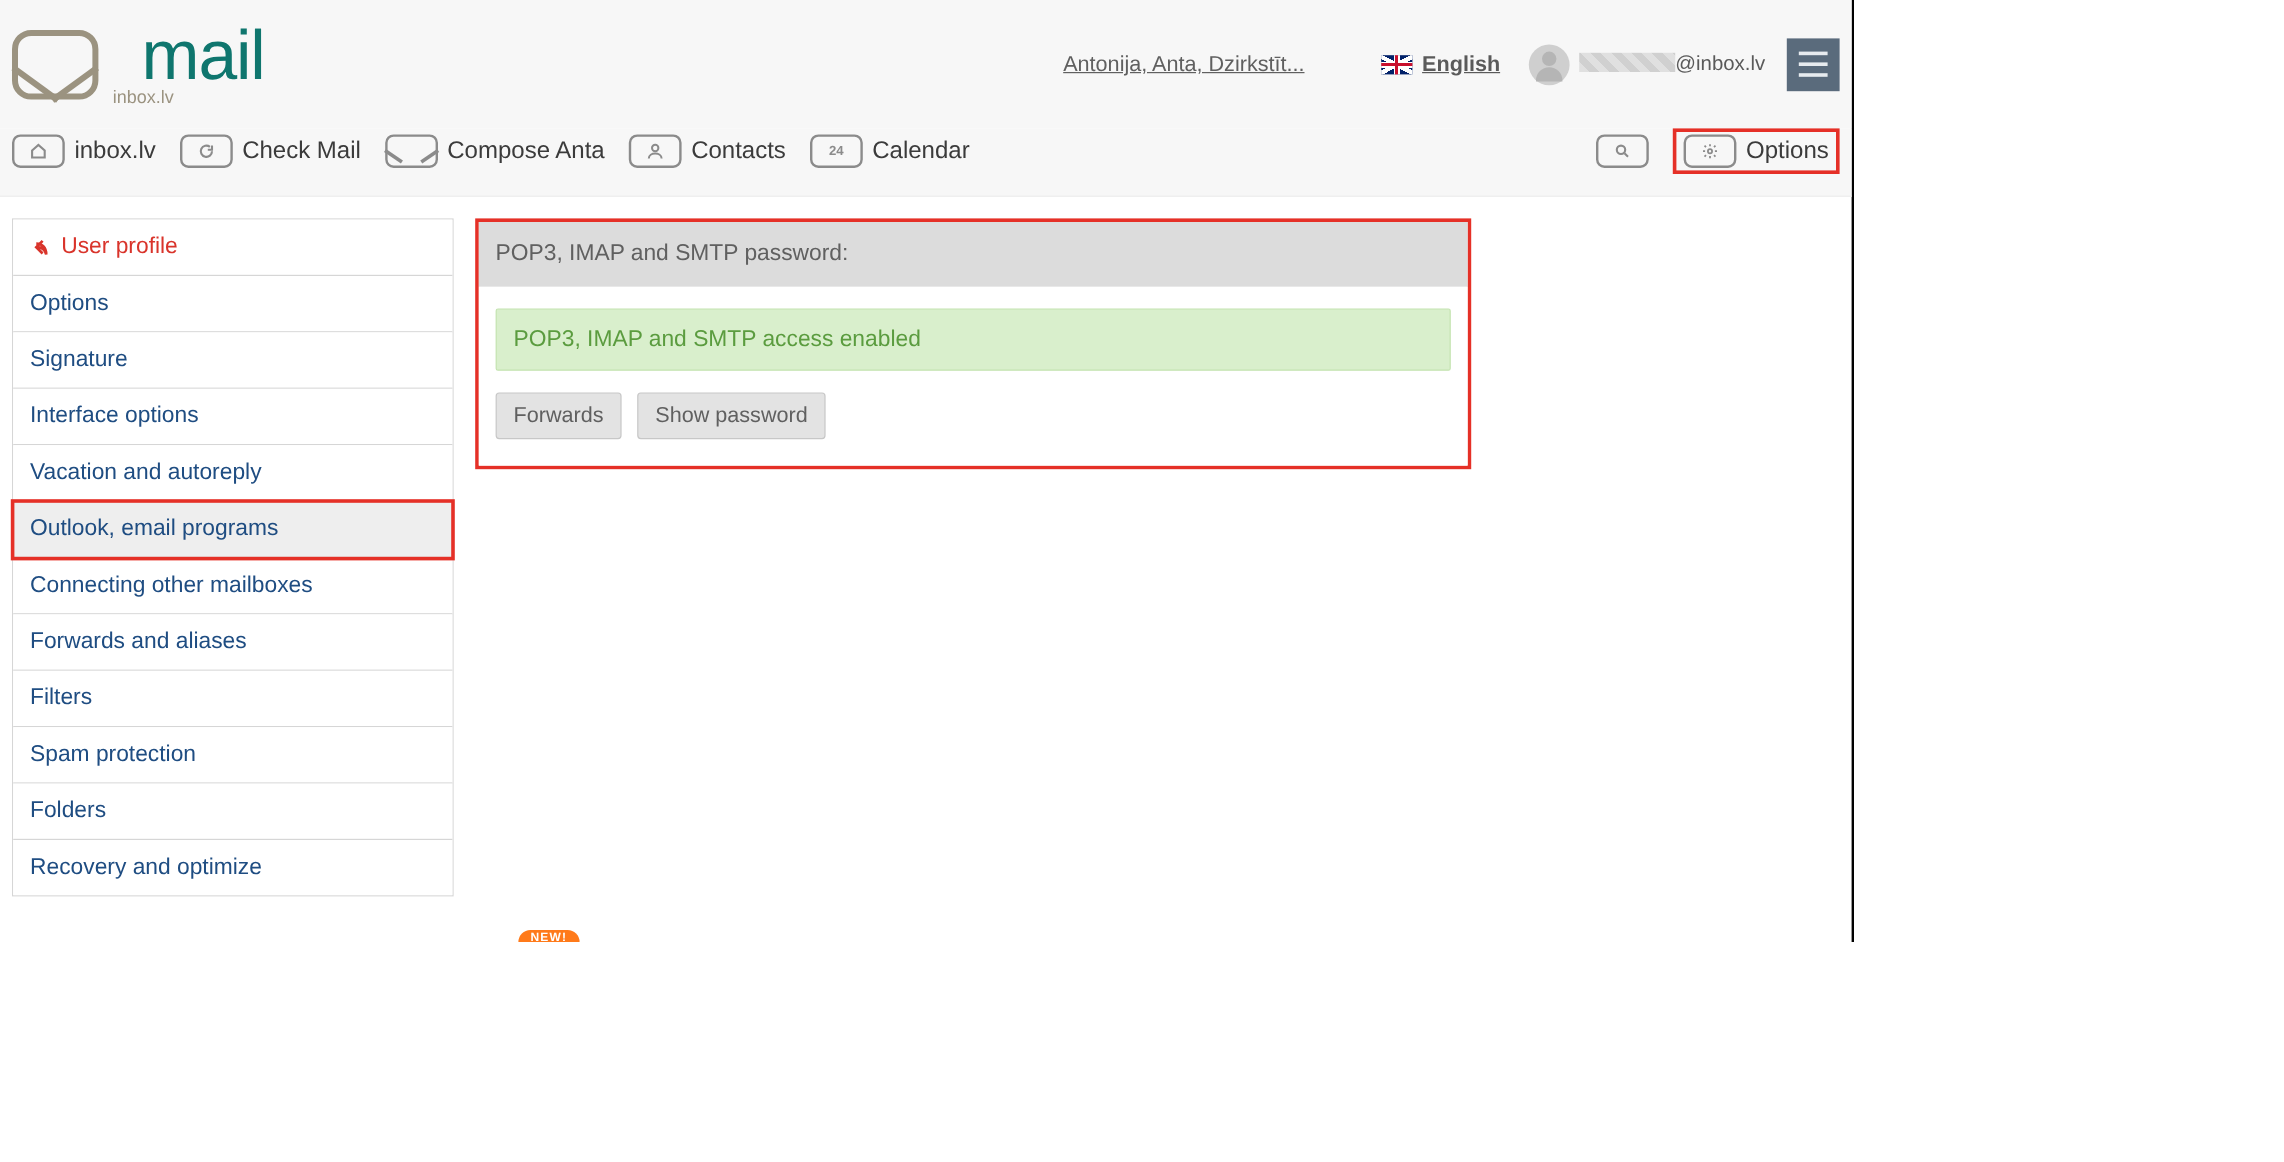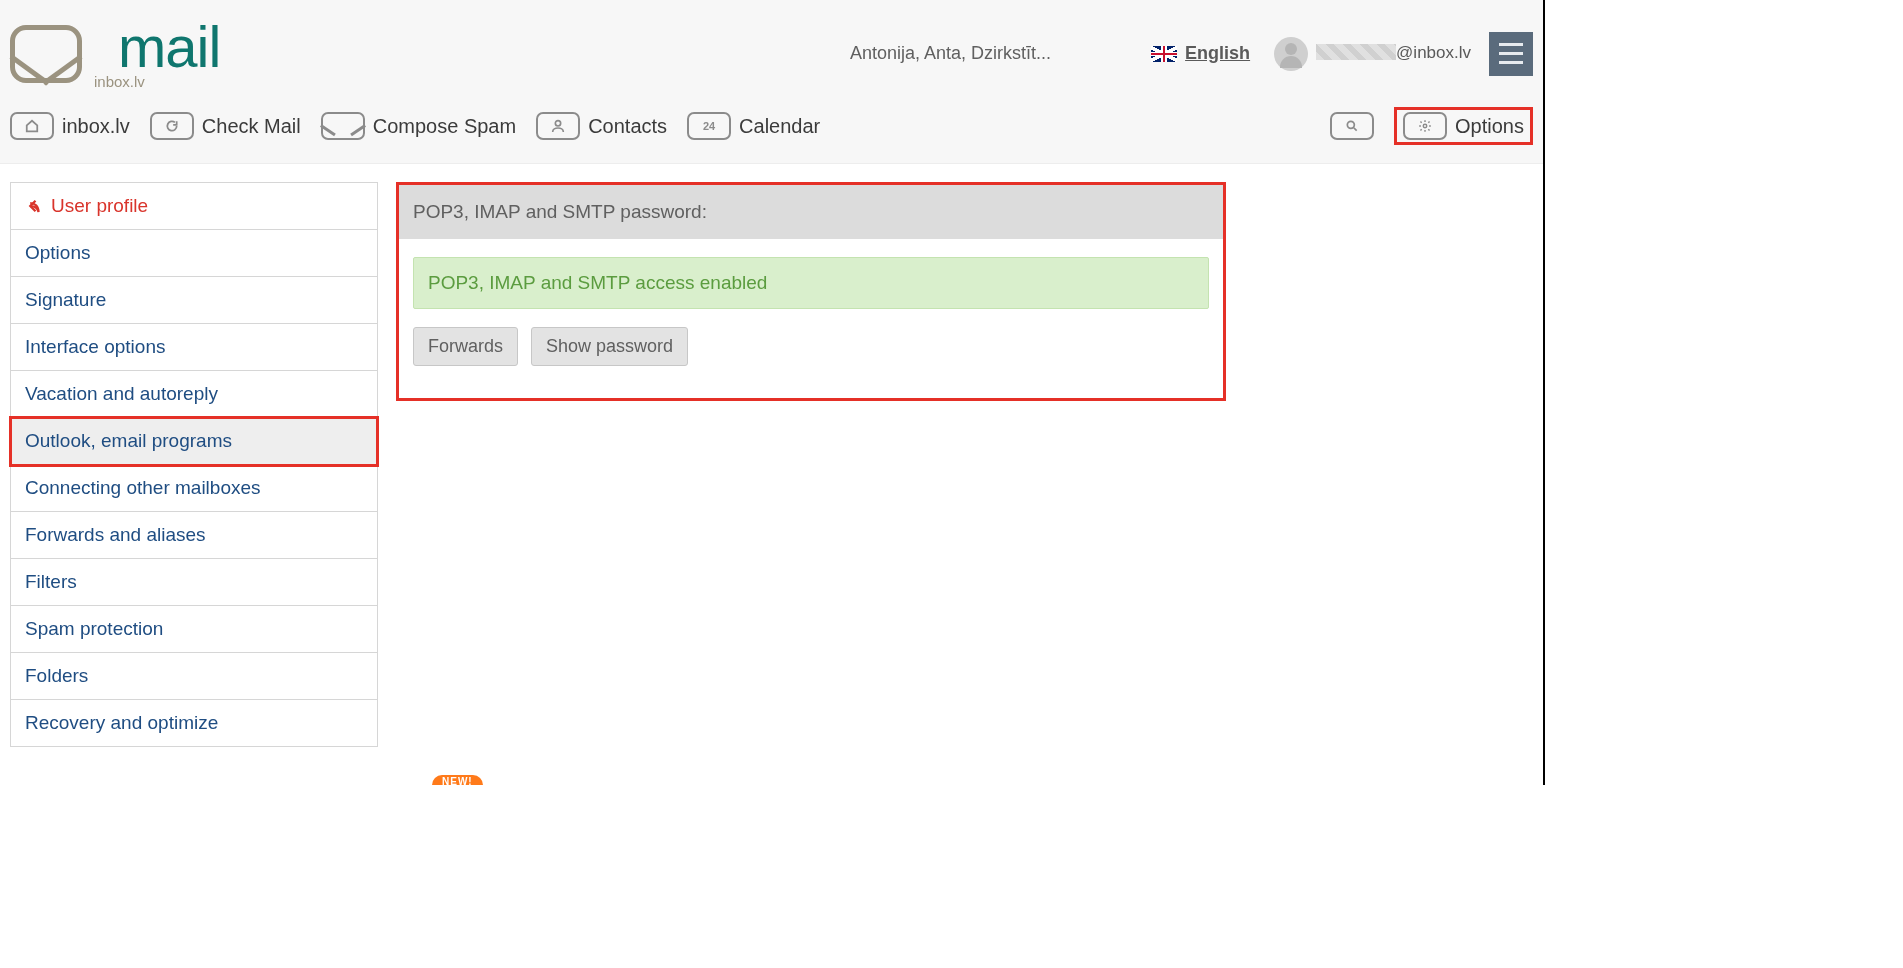--- a/index.html
+++ b/index.html
@@ -59,21 +59,21 @@
     top: 24px;
   }
   .logo-mark::before { left: -4px; transform: rotate(36deg); transform-origin: left; }
   .logo-mark::after  { right: -4px; transform: rotate(-36deg); transform-origin: right; }
   .logo-text {
     display: flex; flex-direction: column; line-height: 1;
   }
   .logo-text .big { font-size: 58px; font-weight: 400; letter-spacing: -1px; color:#0f766e;margin-left:28px;}
   .logo-text .small { font-size: 15px; color:#9b9380; margin-top:-2px; margin-left:4px;}
   .spacer { flex: 1; }
-  .playing { color: #606060; font-size: 18px; margin-right: 100px; }
+  .playing { color: #606060; font-size: 18px; margin-right: 64px; text-decoration: underline; }
   .lang {
     display: flex; align-items: center; gap: 8px; margin-right: 24px;
     color: #5a5a5a; font-weight: 600; text-decoration: underline;
   }
   .flag {
     width: 26px; height: 16px; position: relative; background: #012169;
     display:inline-block;
   }
   .flag::before {
     content:""; position:absolute; inset:0;
@@ -185,21 +185,21 @@
   .panel {
     border: 3px solid var(--highlight-red);
   }
   .panel-header {
     background: var(--panel-bg);
     padding: 16px 14px;
     color:#606060;
     font-size:19px;
   }
   .panel-body {
-    padding: 18px 14px 32px 14px;
+    padding: 18px 14px 22px 14px;
     background:#fff;
   }
   .alert-success {
     background: var(--success-bg);
     border: 1px solid var(--success-border);
     color: var(--success-text);
     padding: 14px 14px;
     border-radius: 2px;
     margin-bottom: 18px;
     font-size:19px;
@@ -274,21 +274,21 @@
       <span class="nav-icon">
         <svg width="14" height="14" viewBox="0 0 24 24" fill="none" stroke="#8b8b8b" stroke-width="3">
             <path d="M20 12a8 8 0 1 1-3-6.2"></path>
             <path d="M20 4v6h-6"></path>
           </svg>
       </span>
       <span>Check Mail</span>
     </div>
     <div class="nav-item">
       <span class="nav-icon envelope"></span>
-      <span>Compose Spam</span>
+      <span>Compose Anta</span>
     </div>
     <div class="nav-item">
       <span class="nav-icon">
         <svg width="16" height="16" viewBox="0 0 24 24" fill="none" stroke="#8b8b8b" stroke-width="2.5">
             <circle cx="12" cy="8" r="4"></circle>
             <path d="M4 21c0-4 4-6 8-6s8 2 8 6"></path>
           </svg>
       </span>
       <span>Contacts</span>
     </div>

